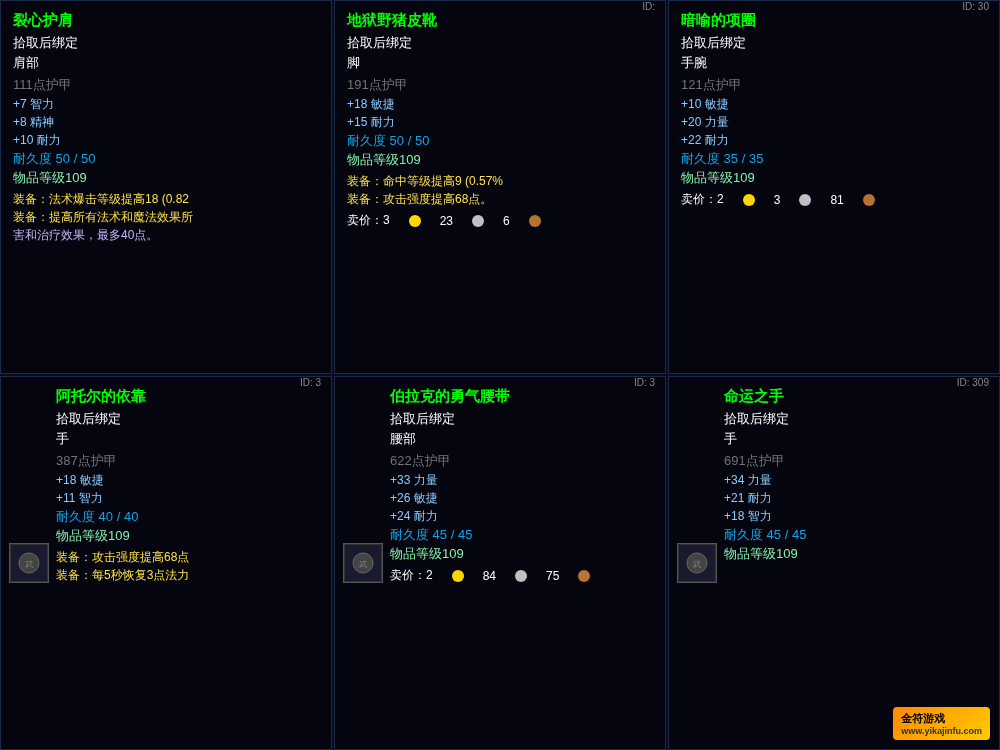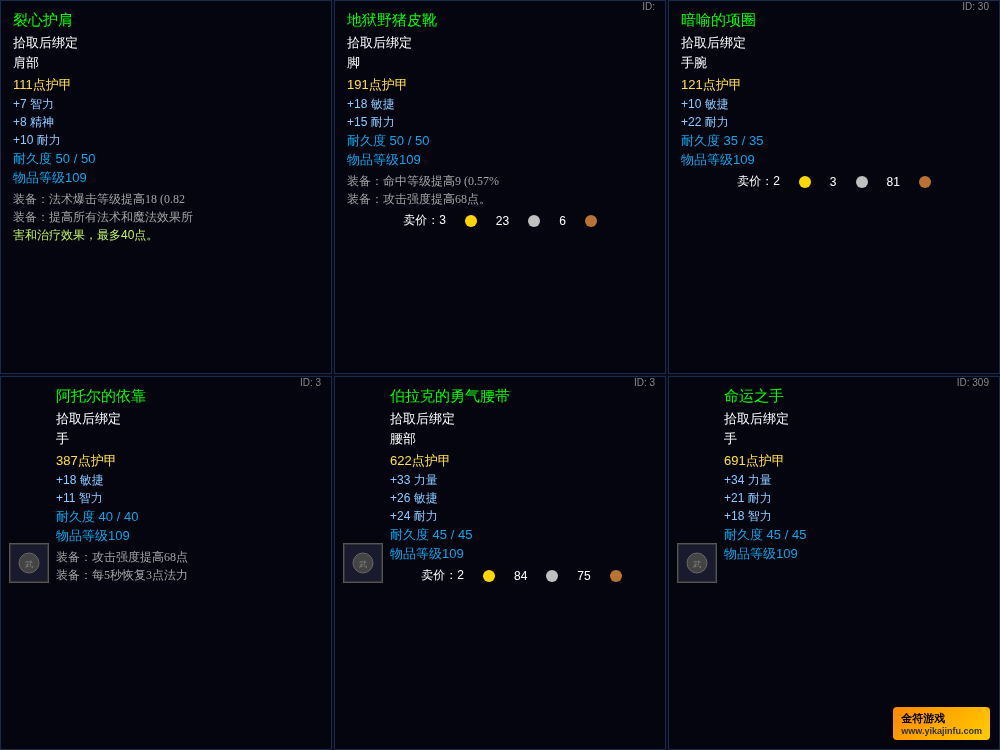--- a/index.html
+++ b/index.html
@@ -17,78 +17,76 @@
     .item-card {
       background: #050510;
       border: 1px solid #1a2a4a;
       padding: 10px 12px;
       position: relative;
       overflow: hidden;
     }
     .item-name {
       color: #00ff00;
       font-size: 15px;
-      font-weight: normal;
+      font-weight: bold;
       margin-bottom: 4px;
     }
     .item-id {
       position: absolute;
       top: 0;
       right: 10px;
       color: #888;
       font-size: 10px;
     }
     .item-bind {
       color: #ffffff;
       font-size: 13px;
       margin-bottom: 2px;
     }
     .item-slot {
       color: #ffffff;
       font-size: 13px;
       margin-bottom: 4px;
     }
     .item-armor {
-      color: #fde047;
+      color: #737373;
       font-size: 13px;
       margin-bottom: 2px;
     }
     .item-stat {
       color: #88ccff;
       font-size: 12px;
       margin-bottom: 1px;
     }
     .item-durability {
       color: #0ea5e9;
       font-size: 13px;
       margin-bottom: 1px;
     }
     .item-level {
-      color: #0ea5e9;
+      color: #86efac;
       font-size: 13px;
       margin-bottom: 4px;
     }
     .item-enchant {
-      color: #bef264;
+      color: #c4b5fd;
       font-size: 12px;
       margin-bottom: 1px;
       word-break: break-all;
     }
     .item-enchant.yellow {
-      color: #a3a3a3;
-      font-family: Liberation Serif, serif;
+      color: #fde047;
     }
     .item-price {
       color: #ffffff;
       font-size: 12px;
       margin-top: 4px;
       display: flex;
       align-items: center;
       gap: 19px;
-      justify-content: center;
     }
     .coin-gold {
       display: inline-block;
       width: 12px;
       height: 12px;
       background: #ffd700;
       border-radius: 50%;
       vertical-align: middle;
     }
     .coin-silver {
@@ -177,20 +175,21 @@
       6<span class="coin-copper"></span>
     </div>
   </div>
 <div class="item-card">
     <div class="item-name">暗喻的项圈</div>
     <div class="item-id">ID: 30</div>
     <div class="item-bind">拾取后绑定</div>
     <div class="item-slot">手腕</div>
     <div class="item-armor">121点护甲</div>
     <div class="item-stat">+10 敏捷</div>
+    <div class="item-stat">+20 力量</div>
     <div class="item-stat">+22 耐力</div>
     <div class="item-durability">耐久度 35 / 35</div>
     <div class="item-level">物品等级109</div>
     <div class="item-price">
       卖价：2<span class="coin-gold"></span>
       3<span class="coin-silver"></span>
       81<span class="coin-copper"></span>
     </div>
   </div>
 <div class="item-card card-with-icon">

